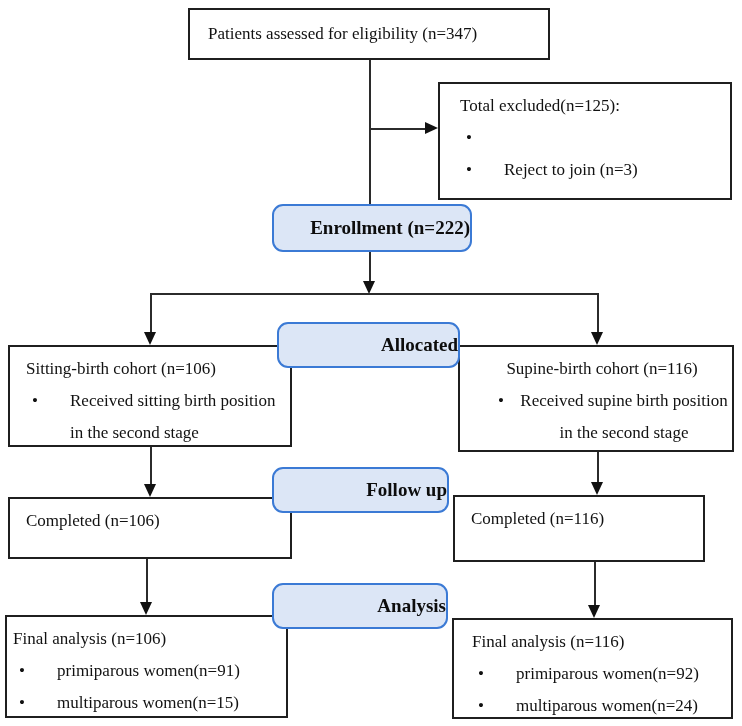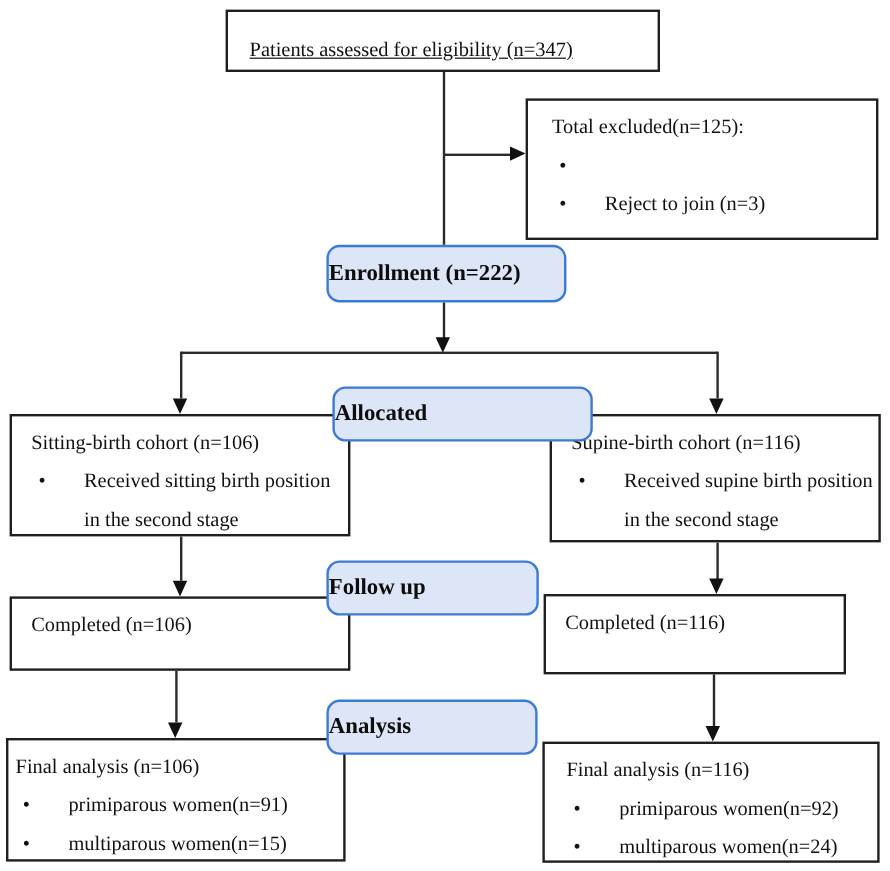--- a/index.html
+++ b/index.html
@@ -6,27 +6,27 @@
   #canvas{
     position:relative;width:742px;height:726px;background:#ffffff;overflow:hidden;
     font-family:"Liberation Serif","DejaVu Serif",serif;color:#111111;
   }
   .box{
     position:absolute;background:#ffffff;border:2px solid #1f1f1f;
     box-sizing:border-box;font-size:17px;line-height:32px;z-index:2;
   }
   .box .pad{padding:6px 4px 0 10px;}
   .box-title{padding-left:6px;white-space:nowrap;}
-  .center-v{display:flex;align-items:flex-end;text-decoration:underline;}
+  .center-v{display:flex;align-items:center;}
   .row{display:flex;align-items:flex-start;}
   .dot{width:38px;padding-left:12px;flex:0 0 auto;}
   .btxt{flex:1;}
   .pill{
     position:absolute;background:#dce6f6;border:2.5px solid #3b7ad5;border-radius:11px;
-    box-sizing:border-box;display:flex;align-items:center;justify-content:flex-start;
+    box-sizing:border-box;display:flex;align-items:center;justify-content:flex-end;
     font-size:19px;font-weight:bold;color:#0d0d0d;z-index:3;
   }
   .vline,.hline{position:absolute;background:#2b2b2b;z-index:1;}
   .vline{width:1.5px;}
   .hline{height:1.5px;}
   .arr-down{
     position:absolute;width:0;height:0;z-index:1;
     border-left:6px solid transparent;border-right:6px solid transparent;
     border-top:13px solid #111111;
   }
@@ -84,21 +84,21 @@
   <div class="box" style="left:8px;top:345px;width:284px;height:102px;">
     <div class="pad">
       <div class="box-title">Sitting-birth cohort (n=106)</div>
       <div class="row">
         <span class="dot">•</span>
         <span class="btxt">Received sitting birth position in the second stage</span>
       </div>
     </div>
   </div>
 
-  <div class="box" style="left:458px;top:345px;width:276px;height:107px;">
+  <div class="box" style="left:458px;top:345px;width:276px;height:107px;text-align:center;">
     <div class="pad">
       <div class="box-title">Supine-birth cohort (n=116)</div>
       <div class="row">
         <span class="dot">•</span>
         <span class="btxt">Received supine birth position in the second stage</span>
       </div>
     </div>
   </div>
 
   <div class="box" style="left:8px;top:497px;width:284px;height:62px;">
@@ -138,21 +138,21 @@
         <span class="dot">•</span>
         <span class="btxt">multiparous women(n=24)</span>
       </div>
     </div>
   </div>
 
   <div class="pill" style="left:272px;top:204px;width:200px;height:48px;">
     <span>Enrollment (n=222)</span>
   </div>
 
-  <div class="pill" style="left:277px;top:322px;width:217px;height:46px;">
+  <div class="pill" style="left:277px;top:322px;width:183px;height:46px;">
     <span>Allocated</span>
   </div>
 
   <div class="pill" style="left:272px;top:583px;width:176px;height:46px;">
     <span>Analysis</span>
   </div>
 
   <div class="pill" style="left:272px;top:467px;width:177px;height:46px;">
     <span>Follow up</span>
   </div>

